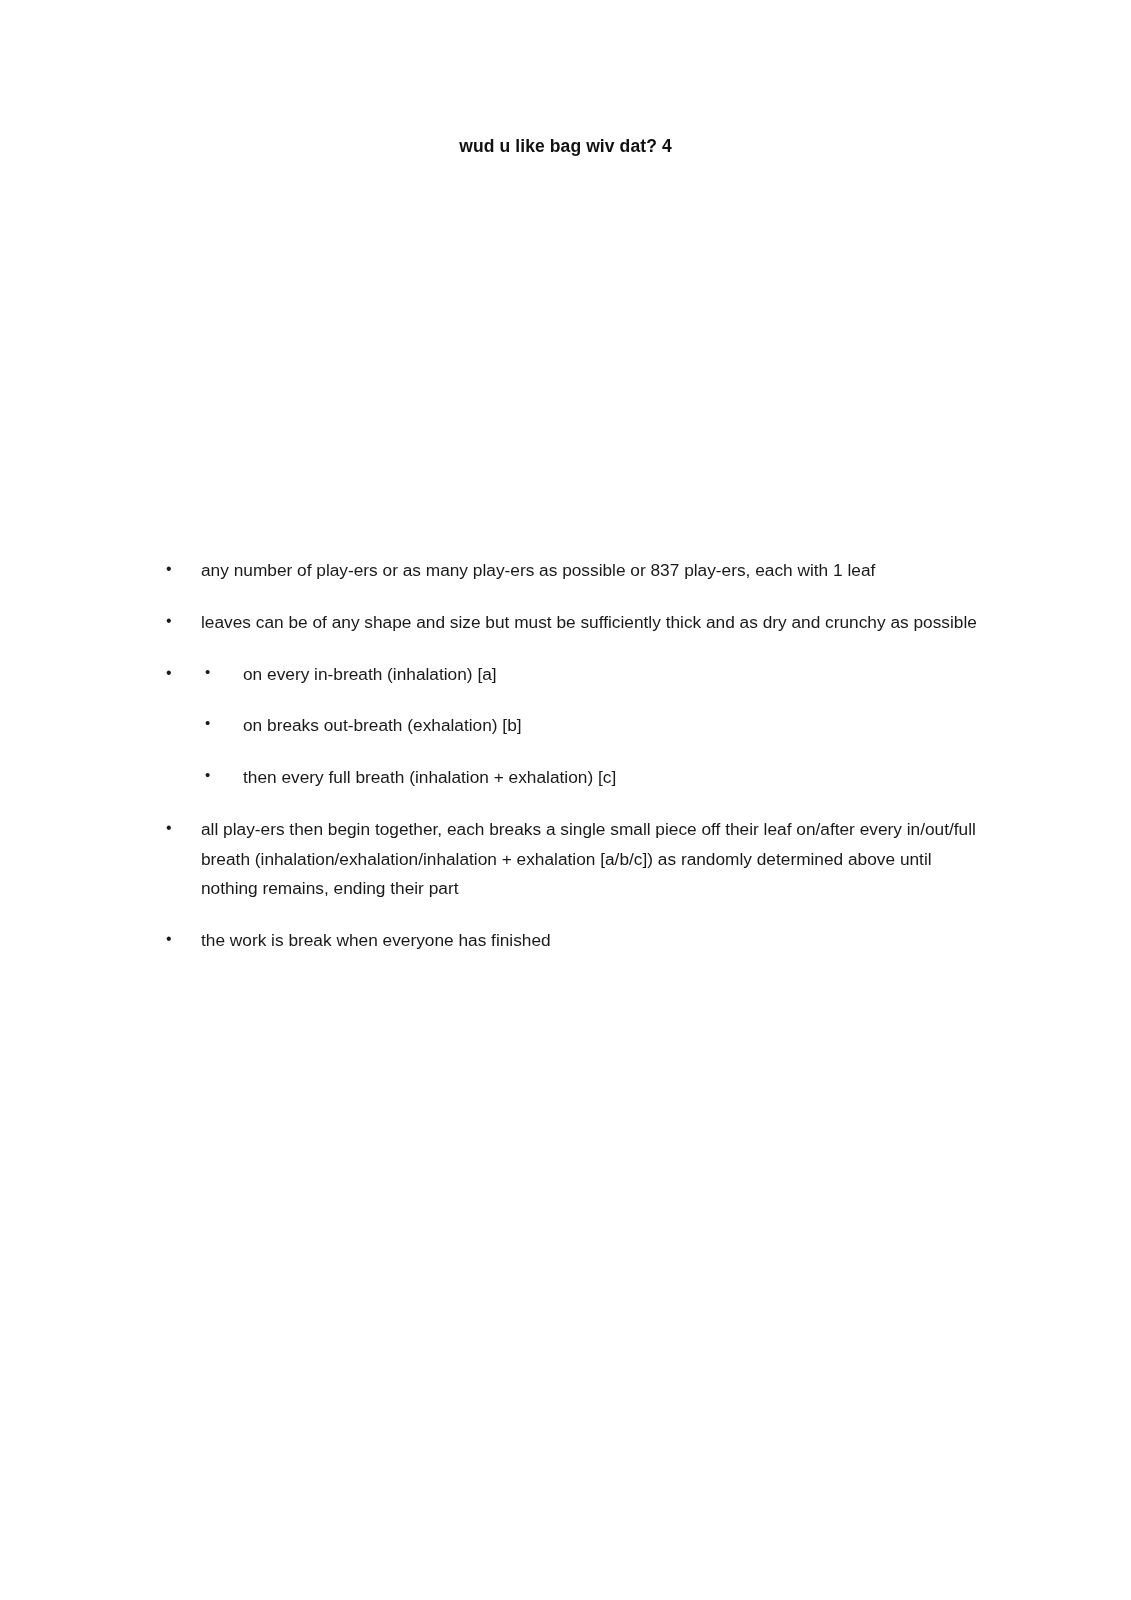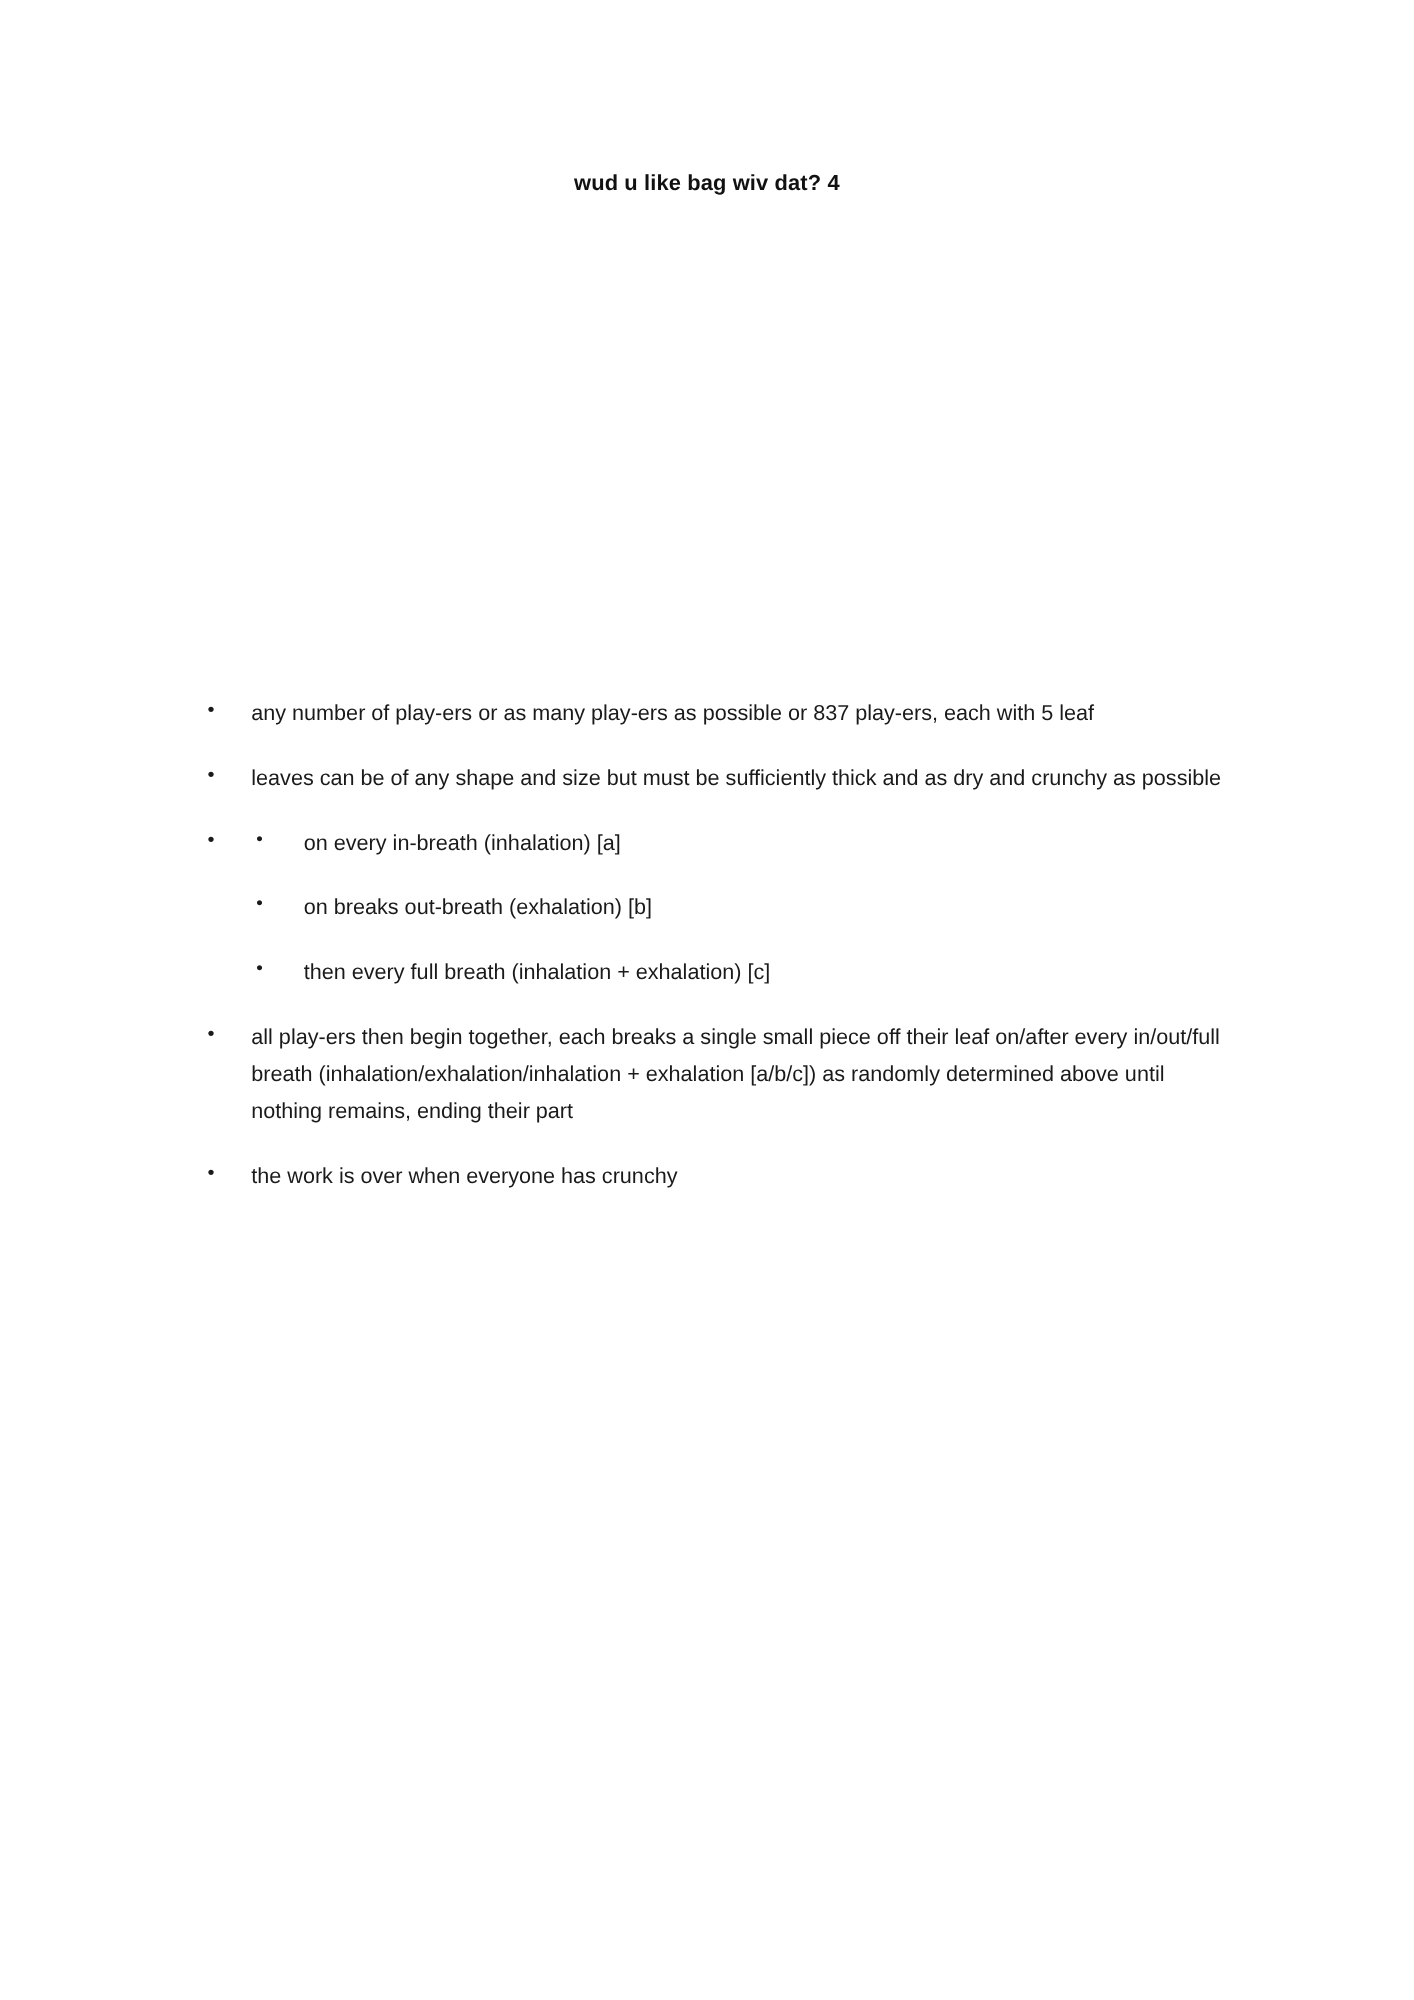--- a/index.html
+++ b/index.html
@@ -103,21 +103,21 @@
 
 <div class="page">
 
   <div class="doc-title">wud u like bag wiv dat? 4</div>
 
   <div class="content">
     <ul class="level1">
 
       <li>
         <span class="bullet">•</span>
-        <span class="item-text">any number of play-ers or as many play-ers as possible or 837 play-ers, each with 5 leaf</span>
+        <span class="item-text">any number of play-ers or as many play-ers as possible or 837 play-ers, each with 1 leaf</span>
       </li>
 
       <li>
         <span class="bullet">•</span>
         <span class="item-text">leaves can be of any shape and size but must be sufficiently thick and as dry and crunchy as possible</span>
       </li>
 
       <li>
         <span class="bullet">•</span>
         <div class="nested-holder">
@@ -138,19 +138,19 @@
         </div>
       </li>
 
       <li>
         <span class="bullet">•</span>
         <span class="item-text">all play-ers then begin together, each breaks a single small piece off their leaf on/after every in/out/full breath (inhalation/exhalation/inhalation + exhalation [a/b/c]) as randomly determined above until nothing remains, ending their part</span>
       </li>
 
       <li>
         <span class="bullet">•</span>
-        <span class="item-text">the work is over when everyone has crunchy</span>
+        <span class="item-text">the work is break when everyone has finished</span>
       </li>
 
     </ul>
   </div>
 
 </div>
 
 </body></html>

